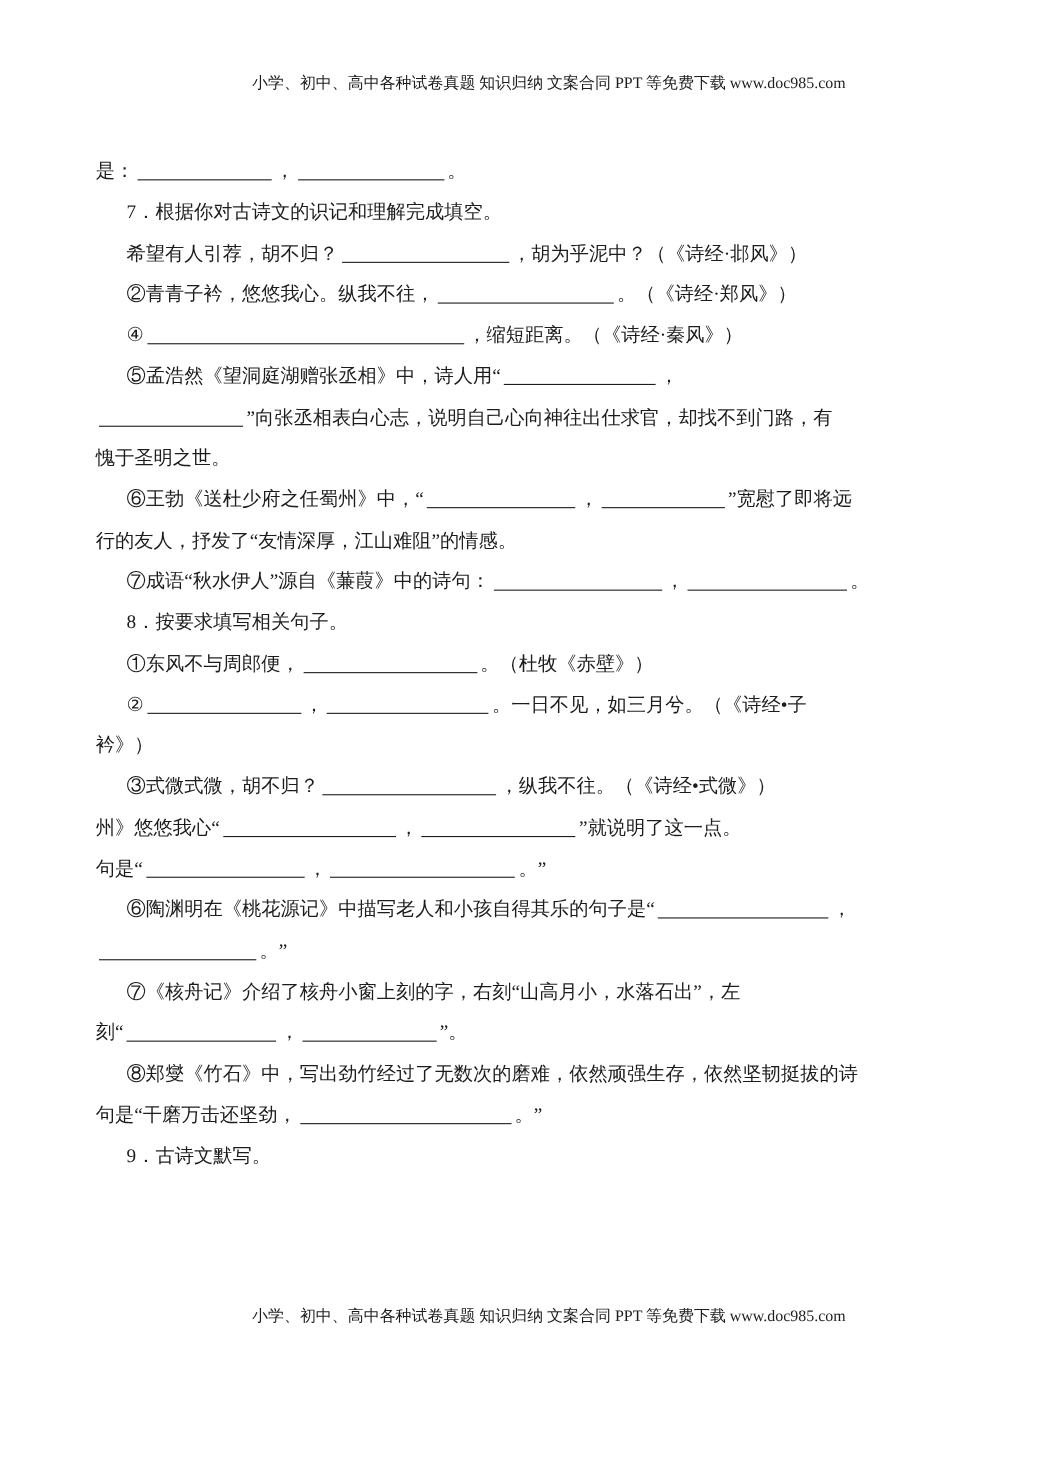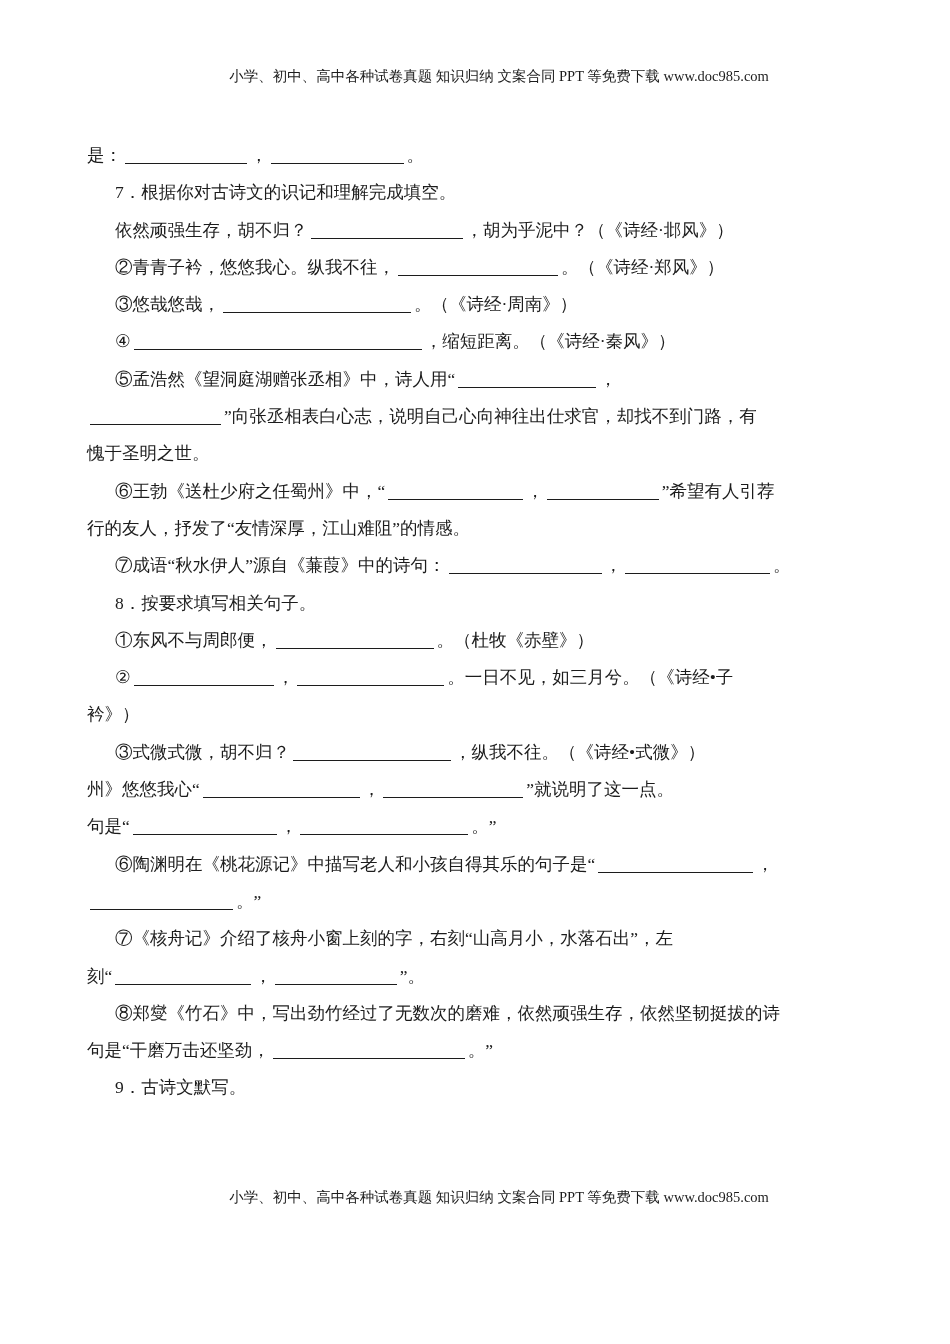--- a/index.html
+++ b/index.html
@@ -43,28 +43,27 @@
   }
 </style>
 </head>
 <body>
 
 <div class="watermark top">小学、初中、高中各种试卷真题 知识归纳 文案合同 PPT 等免费下载  www.doc985.com</div>
 
 <div class="doc-body">
     <p class="line"><span>是：</span><span class="blank" style="width: 122px;"></span><span>，</span><span class="blank" style="width: 133px;"></span><span>。</span></p>
     <p class="line indent"><span>7．根据你对古诗文的识记和理解完成填空。</span></p>
-    <p class="line indent"><span>依然顽强生存，胡不归？</span><span class="blank" style="width: 152px;"></span><span>，胡为乎泥中？（《诗经·邶风》）</span></p>
+    <p class="line indent"><span>希望有人引荐，胡不归？</span><span class="blank" style="width: 152px;"></span><span>，胡为乎泥中？（《诗经·邶风》）</span></p>
     <p class="line indent"><span>②青青子衿，悠悠我心。纵我不往，</span><span class="blank" style="width: 160px;"></span><span>。（《诗经·郑风》）</span></p>
-    <p class="line indent"><span>③悠哉悠哉，</span><span class="blank" style="width: 188px;"></span><span>。（《诗经·周南》）</span></p>
     <p class="line indent"><span>④</span><span class="blank" style="width: 288px;"></span><span>，缩短距离。（《诗经·秦风》）</span></p>
     <p class="line indent"><span>⑤孟浩然《望洞庭湖赠张丞相》中，诗人用“</span><span class="blank" style="width: 138px;"></span><span>，</span></p>
     <p class="line"><span class="blank" style="width: 131px;"></span><span>”向张丞相表白心志，说明自己心向神往出仕求官，却找不到门路，有</span></p>
     <p class="line"><span>愧于圣明之世。</span></p>
-    <p class="line indent"><span>⑥王勃《送杜少府之任蜀州》中，“</span><span class="blank" style="width: 135px;"></span><span>，</span><span class="blank" style="width: 112px;"></span><span>”希望有人引荐</span></p>
+    <p class="line indent"><span>⑥王勃《送杜少府之任蜀州》中，“</span><span class="blank" style="width: 135px;"></span><span>，</span><span class="blank" style="width: 112px;"></span><span>”宽慰了即将远</span></p>
     <p class="line"><span>行的友人，抒发了“友情深厚，江山难阻”的情感。</span></p>
     <p class="line indent"><span>⑦成语“秋水伊人”源自《蒹葭》中的诗句：</span><span class="blank" style="width: 153px;"></span><span>，</span><span class="blank" style="width: 145px;"></span><span>。</span></p>
     <p class="line indent"><span>8．按要求填写相关句子。</span></p>
     <p class="line indent"><span>①东风不与周郎便，</span><span class="blank" style="width: 158px;"></span><span>。（杜牧《赤壁》）</span></p>
     <p class="line indent"><span>②</span><span class="blank" style="width: 140px;"></span><span>，</span><span class="blank" style="width: 147px;"></span><span>。一日不见，如三月兮。（《诗经•子</span></p>
     <p class="line"><span>衿》）</span></p>
     <p class="line indent"><span>③式微式微，胡不归？</span><span class="blank" style="width: 158px;"></span><span>，纵我不往。（《诗经•式微》）</span></p>
     <p class="line"><span>州》悠悠我心“</span><span class="blank" style="width: 157px;"></span><span>，</span><span class="blank" style="width: 140px;"></span><span>”就说明了这一点。</span></p>
     <p class="line"><span>句是“</span><span class="blank" style="width: 144px;"></span><span>，</span><span class="blank" style="width: 168px;"></span><span>。”</span></p>
     <p class="line indent"><span>⑥陶渊明在《桃花源记》中描写老人和小孩自得其乐的句子是“</span><span class="blank" style="width: 155px;"></span><span>，</span></p>

